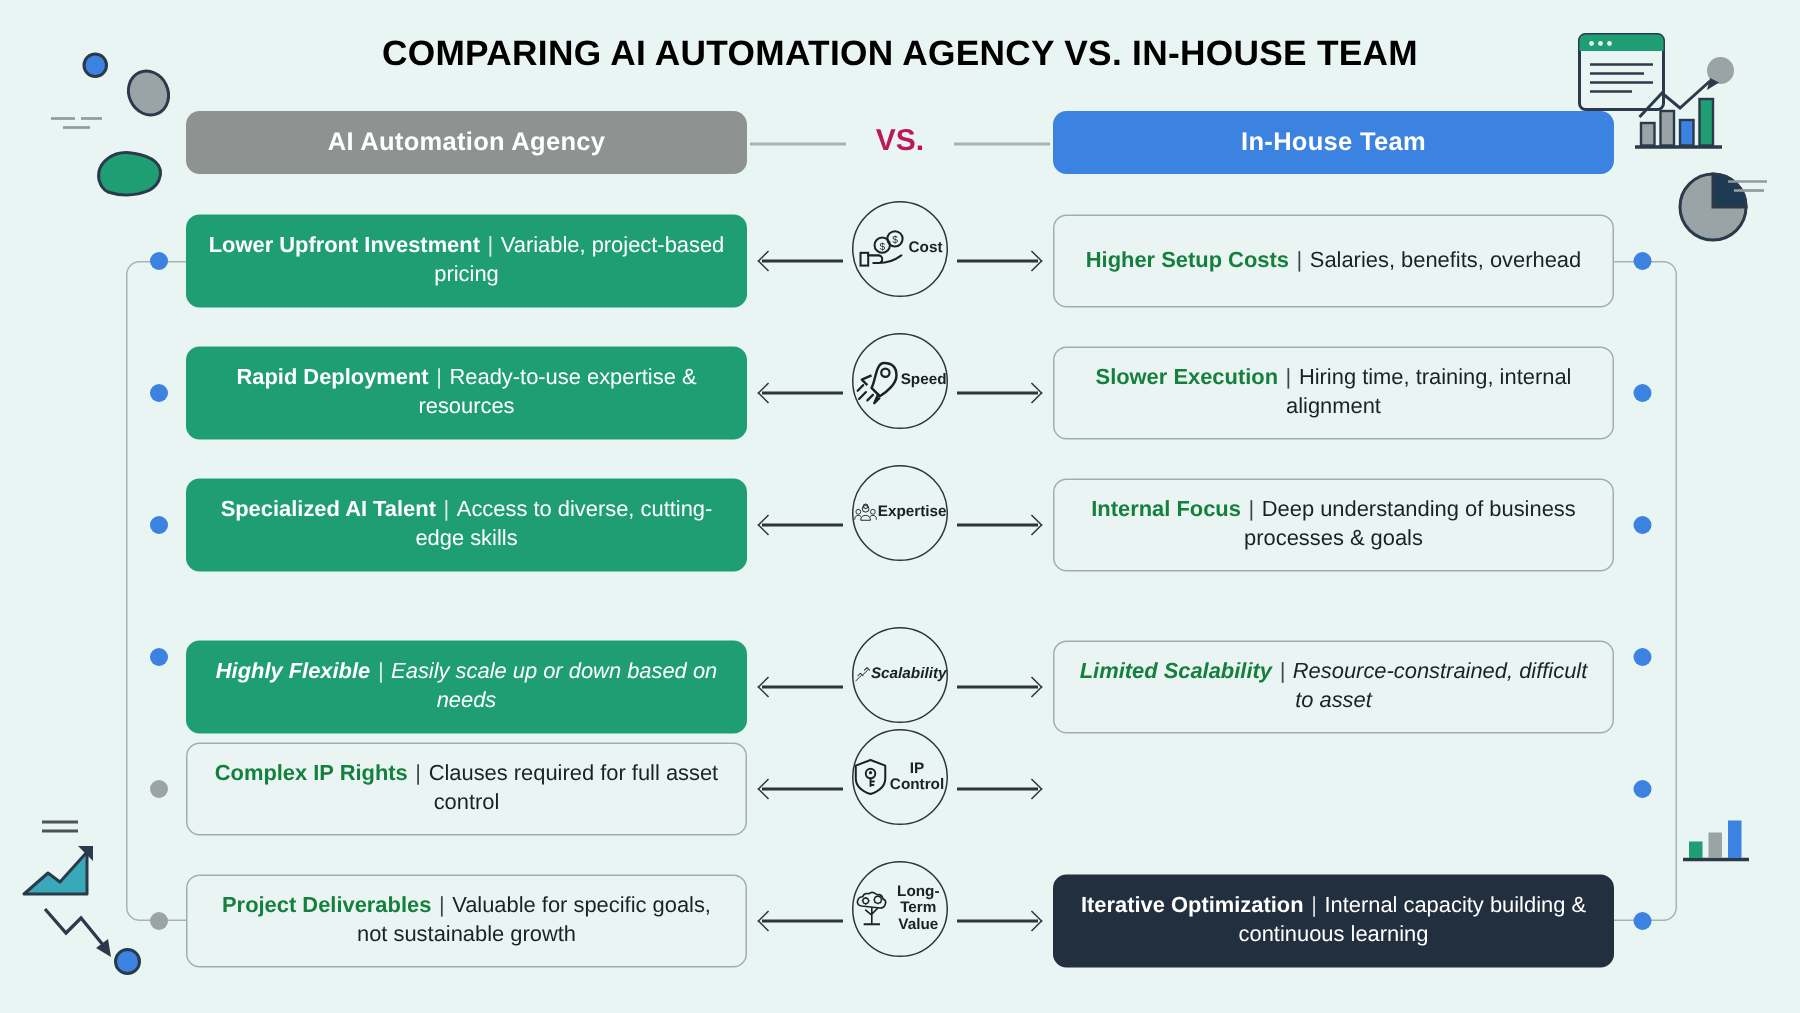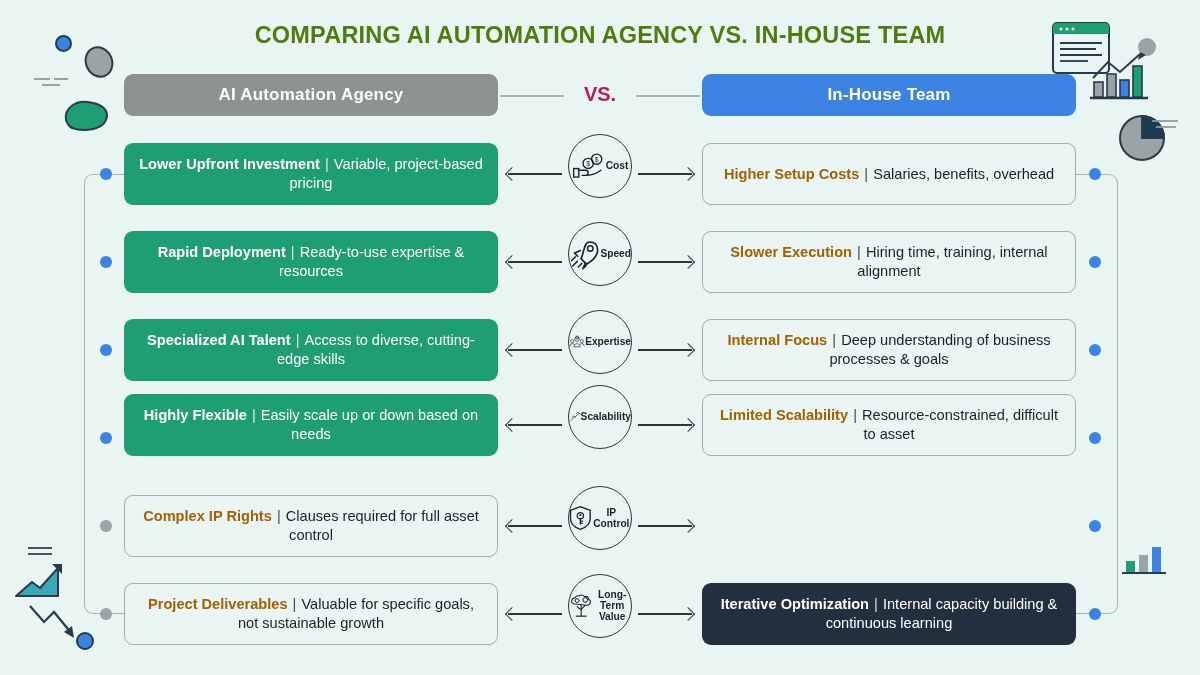--- a/index.html
+++ b/index.html
@@ -13,21 +13,21 @@
 
   
   .deco { position: absolute; pointer-events: none; }
   .deco-dot { border-radius: 50%; }
 
   
   #title {
     position: absolute; top: 22px; left: 0; width: 1200px;
     text-align: center;
     font-size: 23.5px; font-weight: bold; letter-spacing: .2px;
-    color: #4d7c0f;
+    color: #000000;
   }
 
   
   .head-pill {
     position: absolute; top: 74px; height: 42px;
     border-radius: 9px;
     display: flex; align-items: center; justify-content: center;
     color: #ffffff; font-size: 17px; font-weight: bold;
     letter-spacing: .2px;
   }
@@ -52,21 +52,21 @@
   }
   .card .t { display: block; }
   .card b { font-weight: bold; }
   .card .sep { opacity: .82; font-weight: normal; padding: 0 1px; }
   .card-left  { left: 124px; }
   .card-right { left: 702px; }
 
   .sk-green { background: #1f9e74; color: #ffffff; }
   .sk-light { background: #eaf4f2; color: #1b2127; border: 1.4px solid #9eb0ad; }
   .sk-dark  { background: #222f3e; color: #ffffff; }
-  .sk-light b { color: #a16207; }
+  .sk-light b { color: #15803d; }
 
   
   .node {
     position: absolute; left: 566px; top: -9px;
     width: 68px; height: 80px;
   }
   .node-circle {
     position: absolute; left: 2px; top: 0; width: 64px; height: 64px;
     border: 1.7px solid #2e3539; border-radius: 50%;
     background: #e9f5f2;
@@ -253,21 +253,21 @@
       </g>
     </svg>
             <div class="node-label">Expertise</div>
           </div>
         </div>
         <div class="arrow arr-r"></div>
         <div class="card card-right sk-light">
           <span class="t"><b>Internal Focus</b><span class="sep"> | </span><span>Deep understanding of business processes &amp; goals</span></span>
         </div>
       </div>
-      <div class="row" style="top: 394px;">
+      <div class="row" style="top: 427px; font-style: italic;">
         <div class="card card-left sk-green">
           <span class="t"><b>Highly Flexible</b><span class="sep"> | </span><span>Easily scale up or down based on needs</span></span>
         </div>
         <div class="arrow arr-l"></div>
         <div class="node">
           <div class="node-circle">
             <svg width="32" height="30" viewBox="0 0 34 32">
       <path d="M4 28 L16 16" stroke="#1b2127" stroke-width="1.9" fill="none"></path>
       <path d="M10 14 L17 14 L17 21" stroke="#1b2127" stroke-width="1.9" fill="none" stroke-linecap="round" stroke-linejoin="round" transform="rotate(-45 13.5 17.5)"></path>
       <path d="M17 17 L29 5" stroke="#1b2127" stroke-width="1.9" fill="none"></path>

